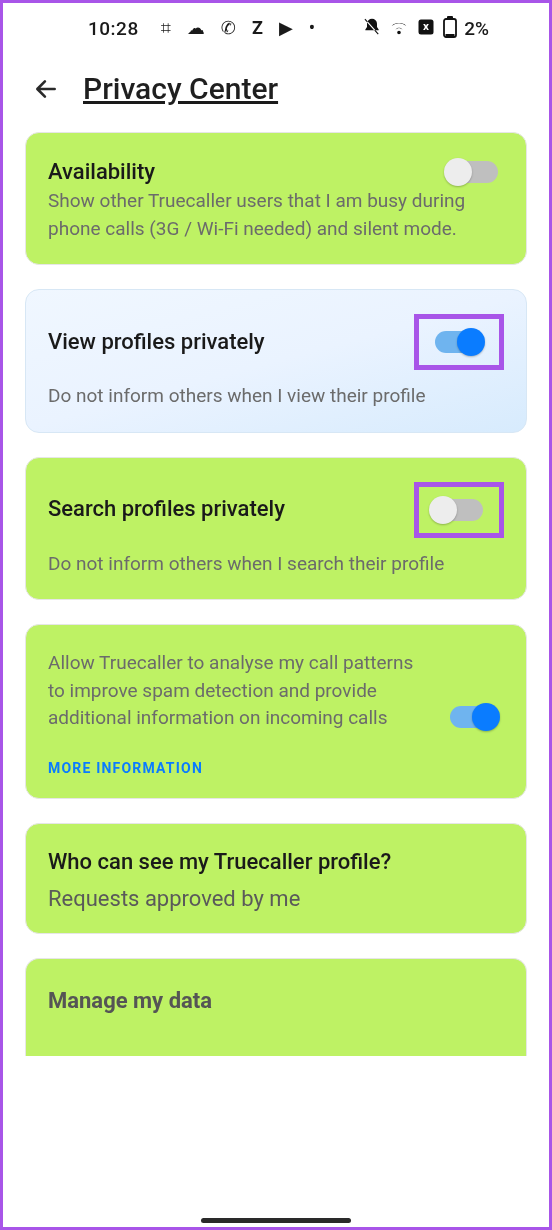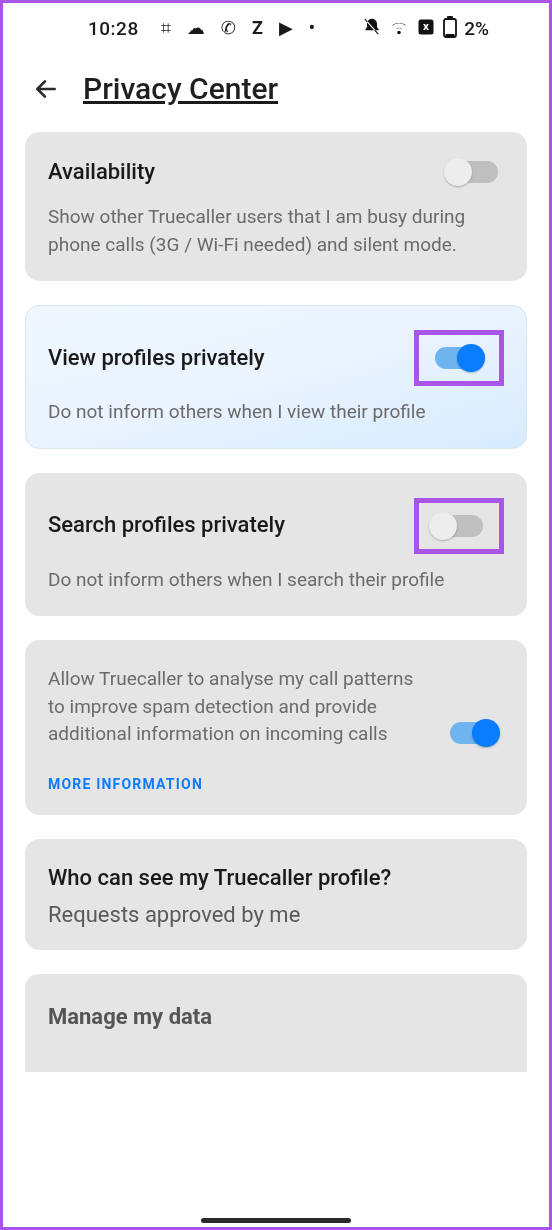--- a/index.html
+++ b/index.html
@@ -46,21 +46,21 @@
     .content {
       padding: 0 22px;
       display: flex;
       flex-direction: column;
       gap: 24px;
     }
     .card {
       border: 1px solid #e6e6e6;
       border-radius: 14px;
       padding: 24px 22px 22px 22px;
-      background: #e5e5e5;
+      background: #bef264;
     }
     .card.highlight {
       background: linear-gradient(165deg, #f0f7ff, #eaf3ff 50%, #d7ebfd 100%);
       border-color: #d7e7f5;
     }
     .card-row {
       display: flex;
       align-items: center;
       justify-content: space-between;
       gap: 14px;
@@ -68,21 +68,20 @@
     .card-title {
       font-size: 22px;
       font-weight: 500;
       color: #1a1a1a;
       line-height: 1.3;
     }
     .card-desc {
       font-size: 19px;
       color: #6b6b6b;
       line-height: 1.45;
-      margin-top: 16px;
     }
     .card-desc.tight { margin-top: 12px; }
     .card .value {
       font-size: 22px;
       color: #5a5a5a;
       margin-top: 10px;
     }
     .toggle {
       position: relative;
       width: 60px;

